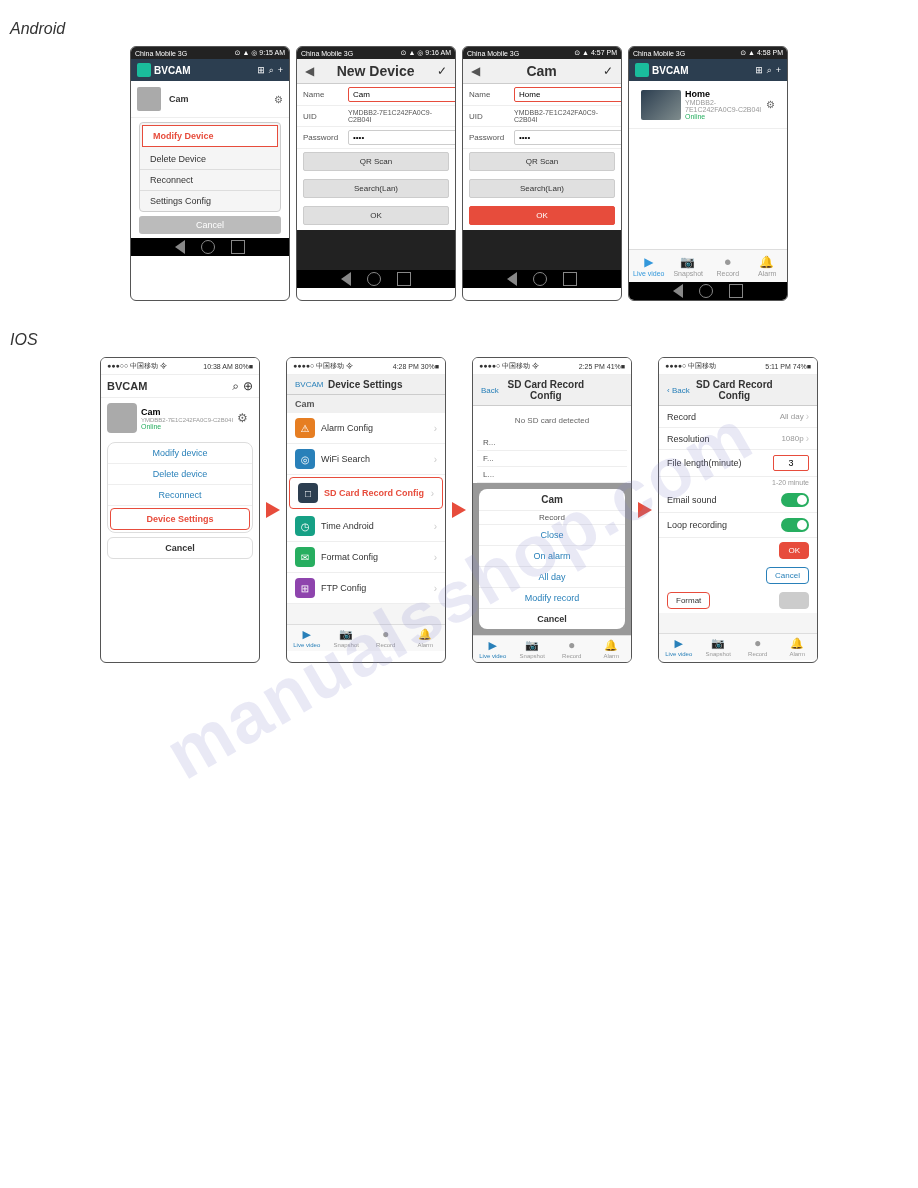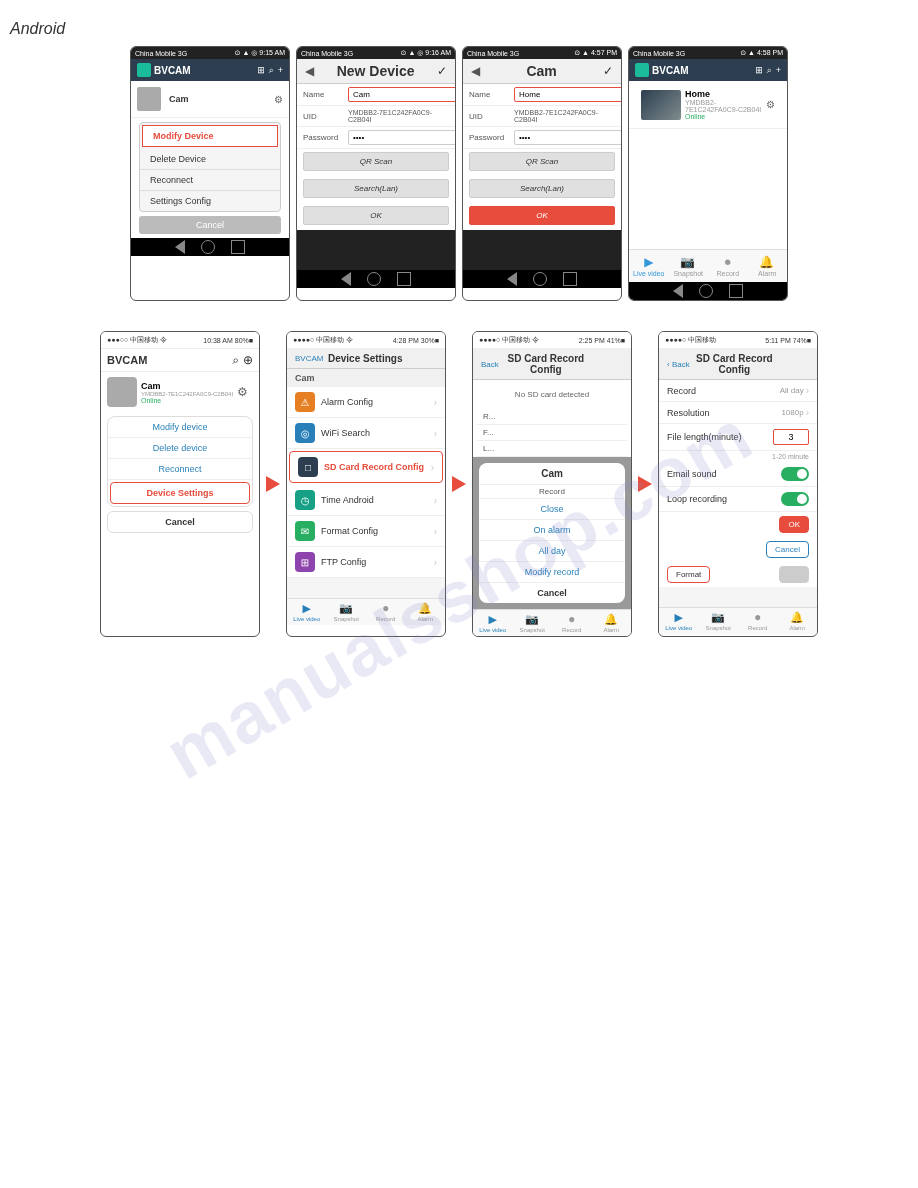--- a/index.html
+++ b/index.html
@@ -234,21 +234,20 @@
       padding: 2px 4px;
       font-size: 8px;
       border-radius: 2px;
       background: #fff;
     }
 
     .form-input.no-border { border-color: #ccc; }
 
     .form-btn-row {
       padding: 3px 6px;
-      font-style: italic;
     }
 
     .form-btn {
       display: block;
       width: 100%;
       padding: 4px;
       text-align: center;
       background: #e0e0e0;
       border: 1px solid #ccc;
       font-size: 8px;
@@ -774,20 +773,21 @@
           <span class="nav-tri"></span>
           <span class="nav-circle"></span>
           <span class="nav-btn"></span>
         </div>
       </div>
 
     </div>
   </div>
 
   <div class="ios-section">
+    <div class="section-label">IOS</div>
 
     <div class="ios-row">
 
       <div class="phone">
         <div class="ios-status-bar">
           <span>●●●○○ 中国移动 令</span>
           <span>10:38 AM   80%■</span>
         </div>
         <div class="ios-bvcam-header">
           <span class="ios-logo">BVCAM</span>

